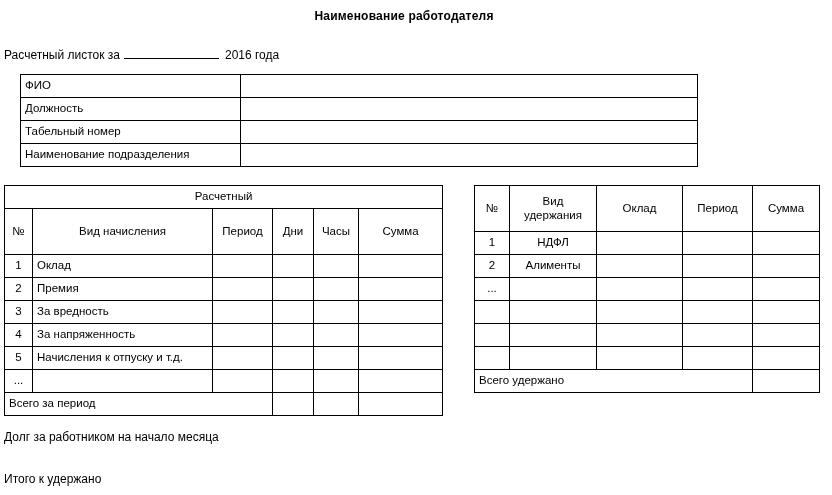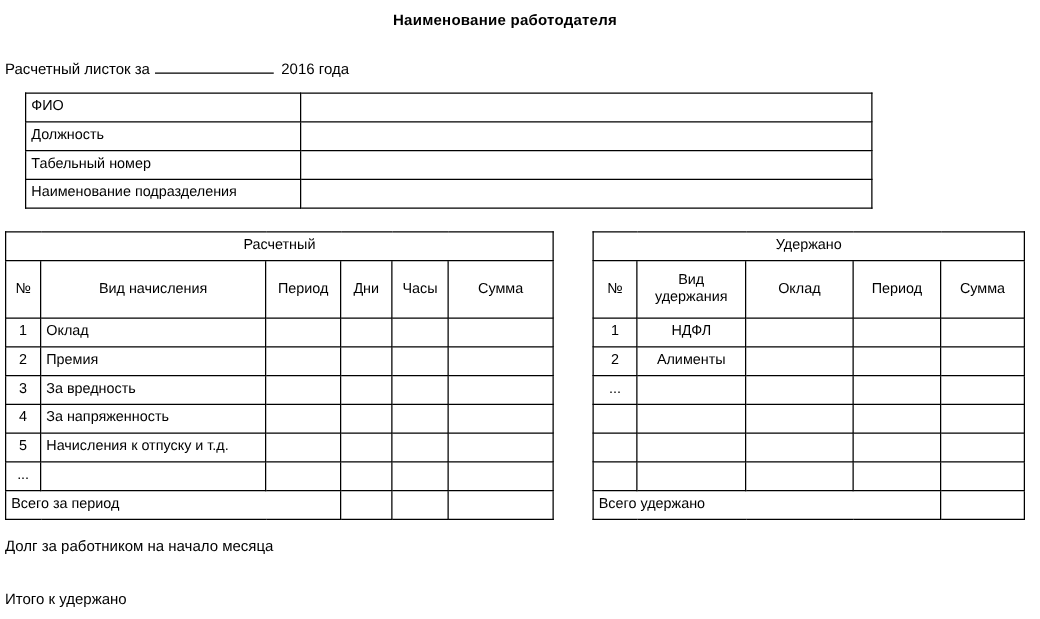--- a/index.html
+++ b/index.html
@@ -226,23 +226,20 @@
 <table class="grid abs" id="deductions-table">
   <colgroup>
     <col style="width:35px">
       <col style="width:87px">
       <col style="width:86px">
     <col style="width:70px">
       <col style="width:67px">
   </colgroup>
   <tbody>
     <tr>
-      <td class="t-title" colspan="5">Удержано</td>
-    </tr>
-    <tr>
       <td class="hdr">№</td>
       <td class="hdr">Вид удержания</td>
       <td class="hdr">Оклад</td>
       <td class="hdr">Период</td>
       <td class="hdr">Сумма</td>
     </tr>
 
     <tr>
       <td class="c">1</td>
       <td class="c">НДФЛ</td>

